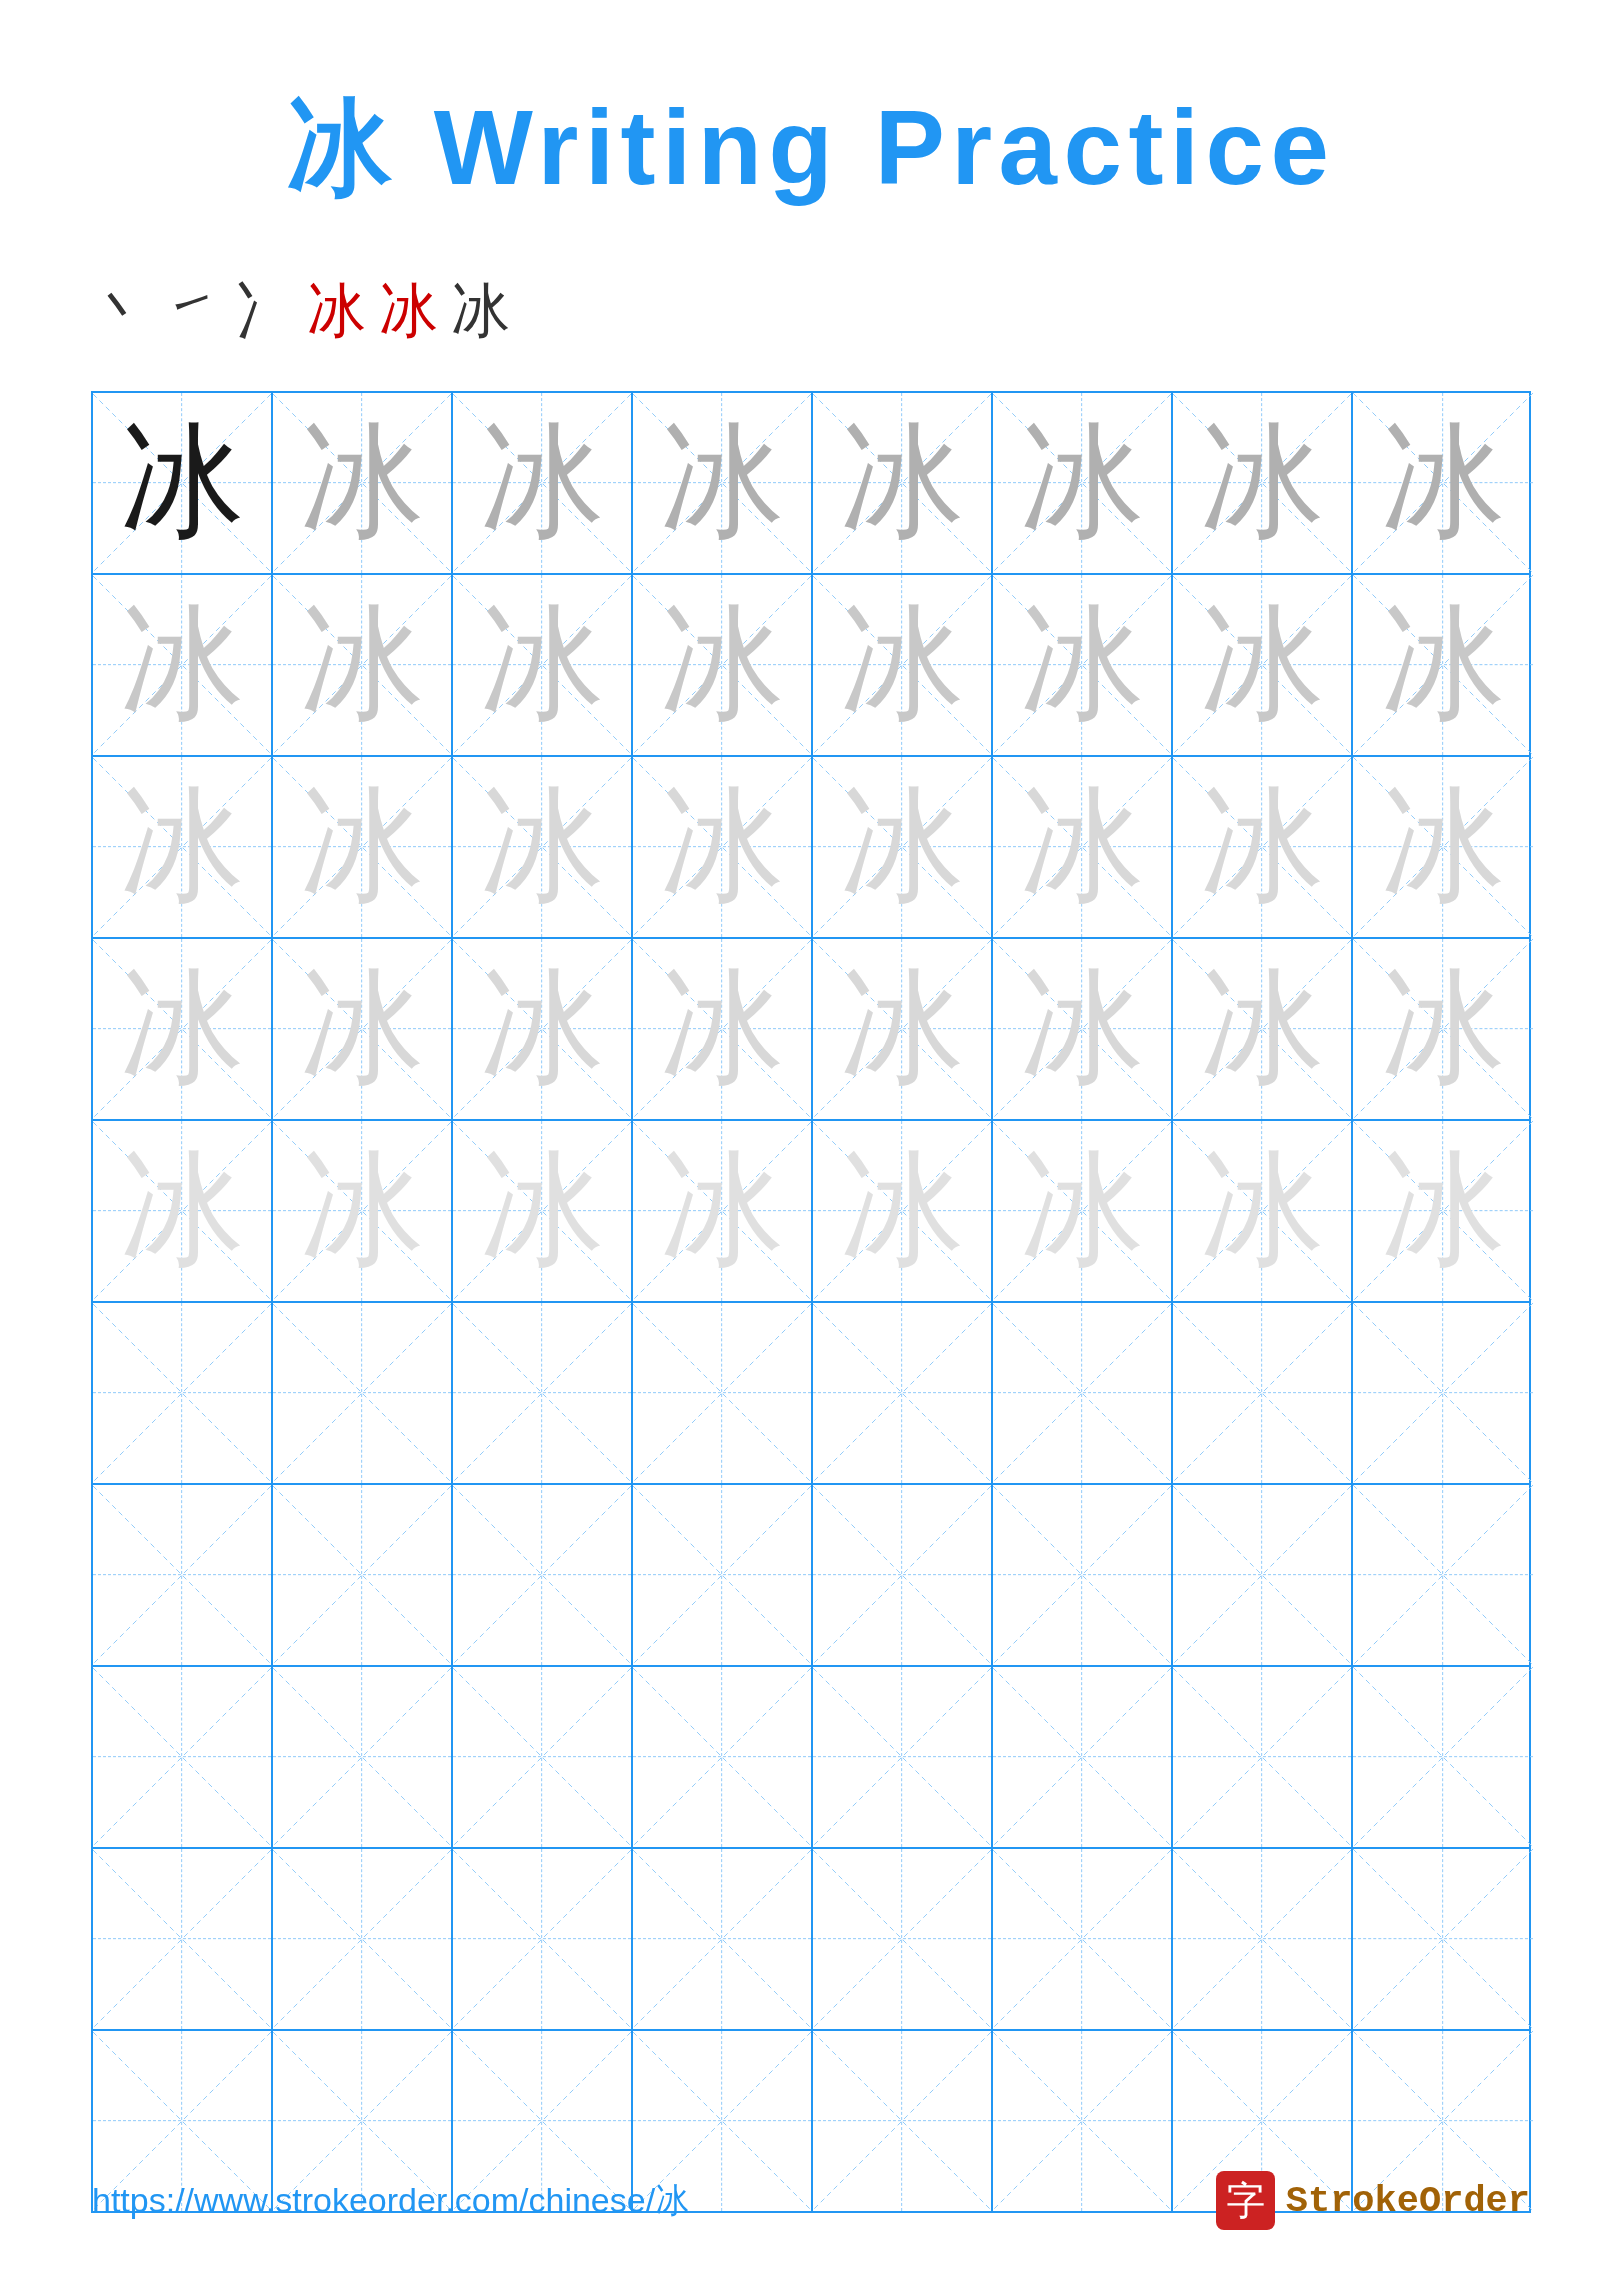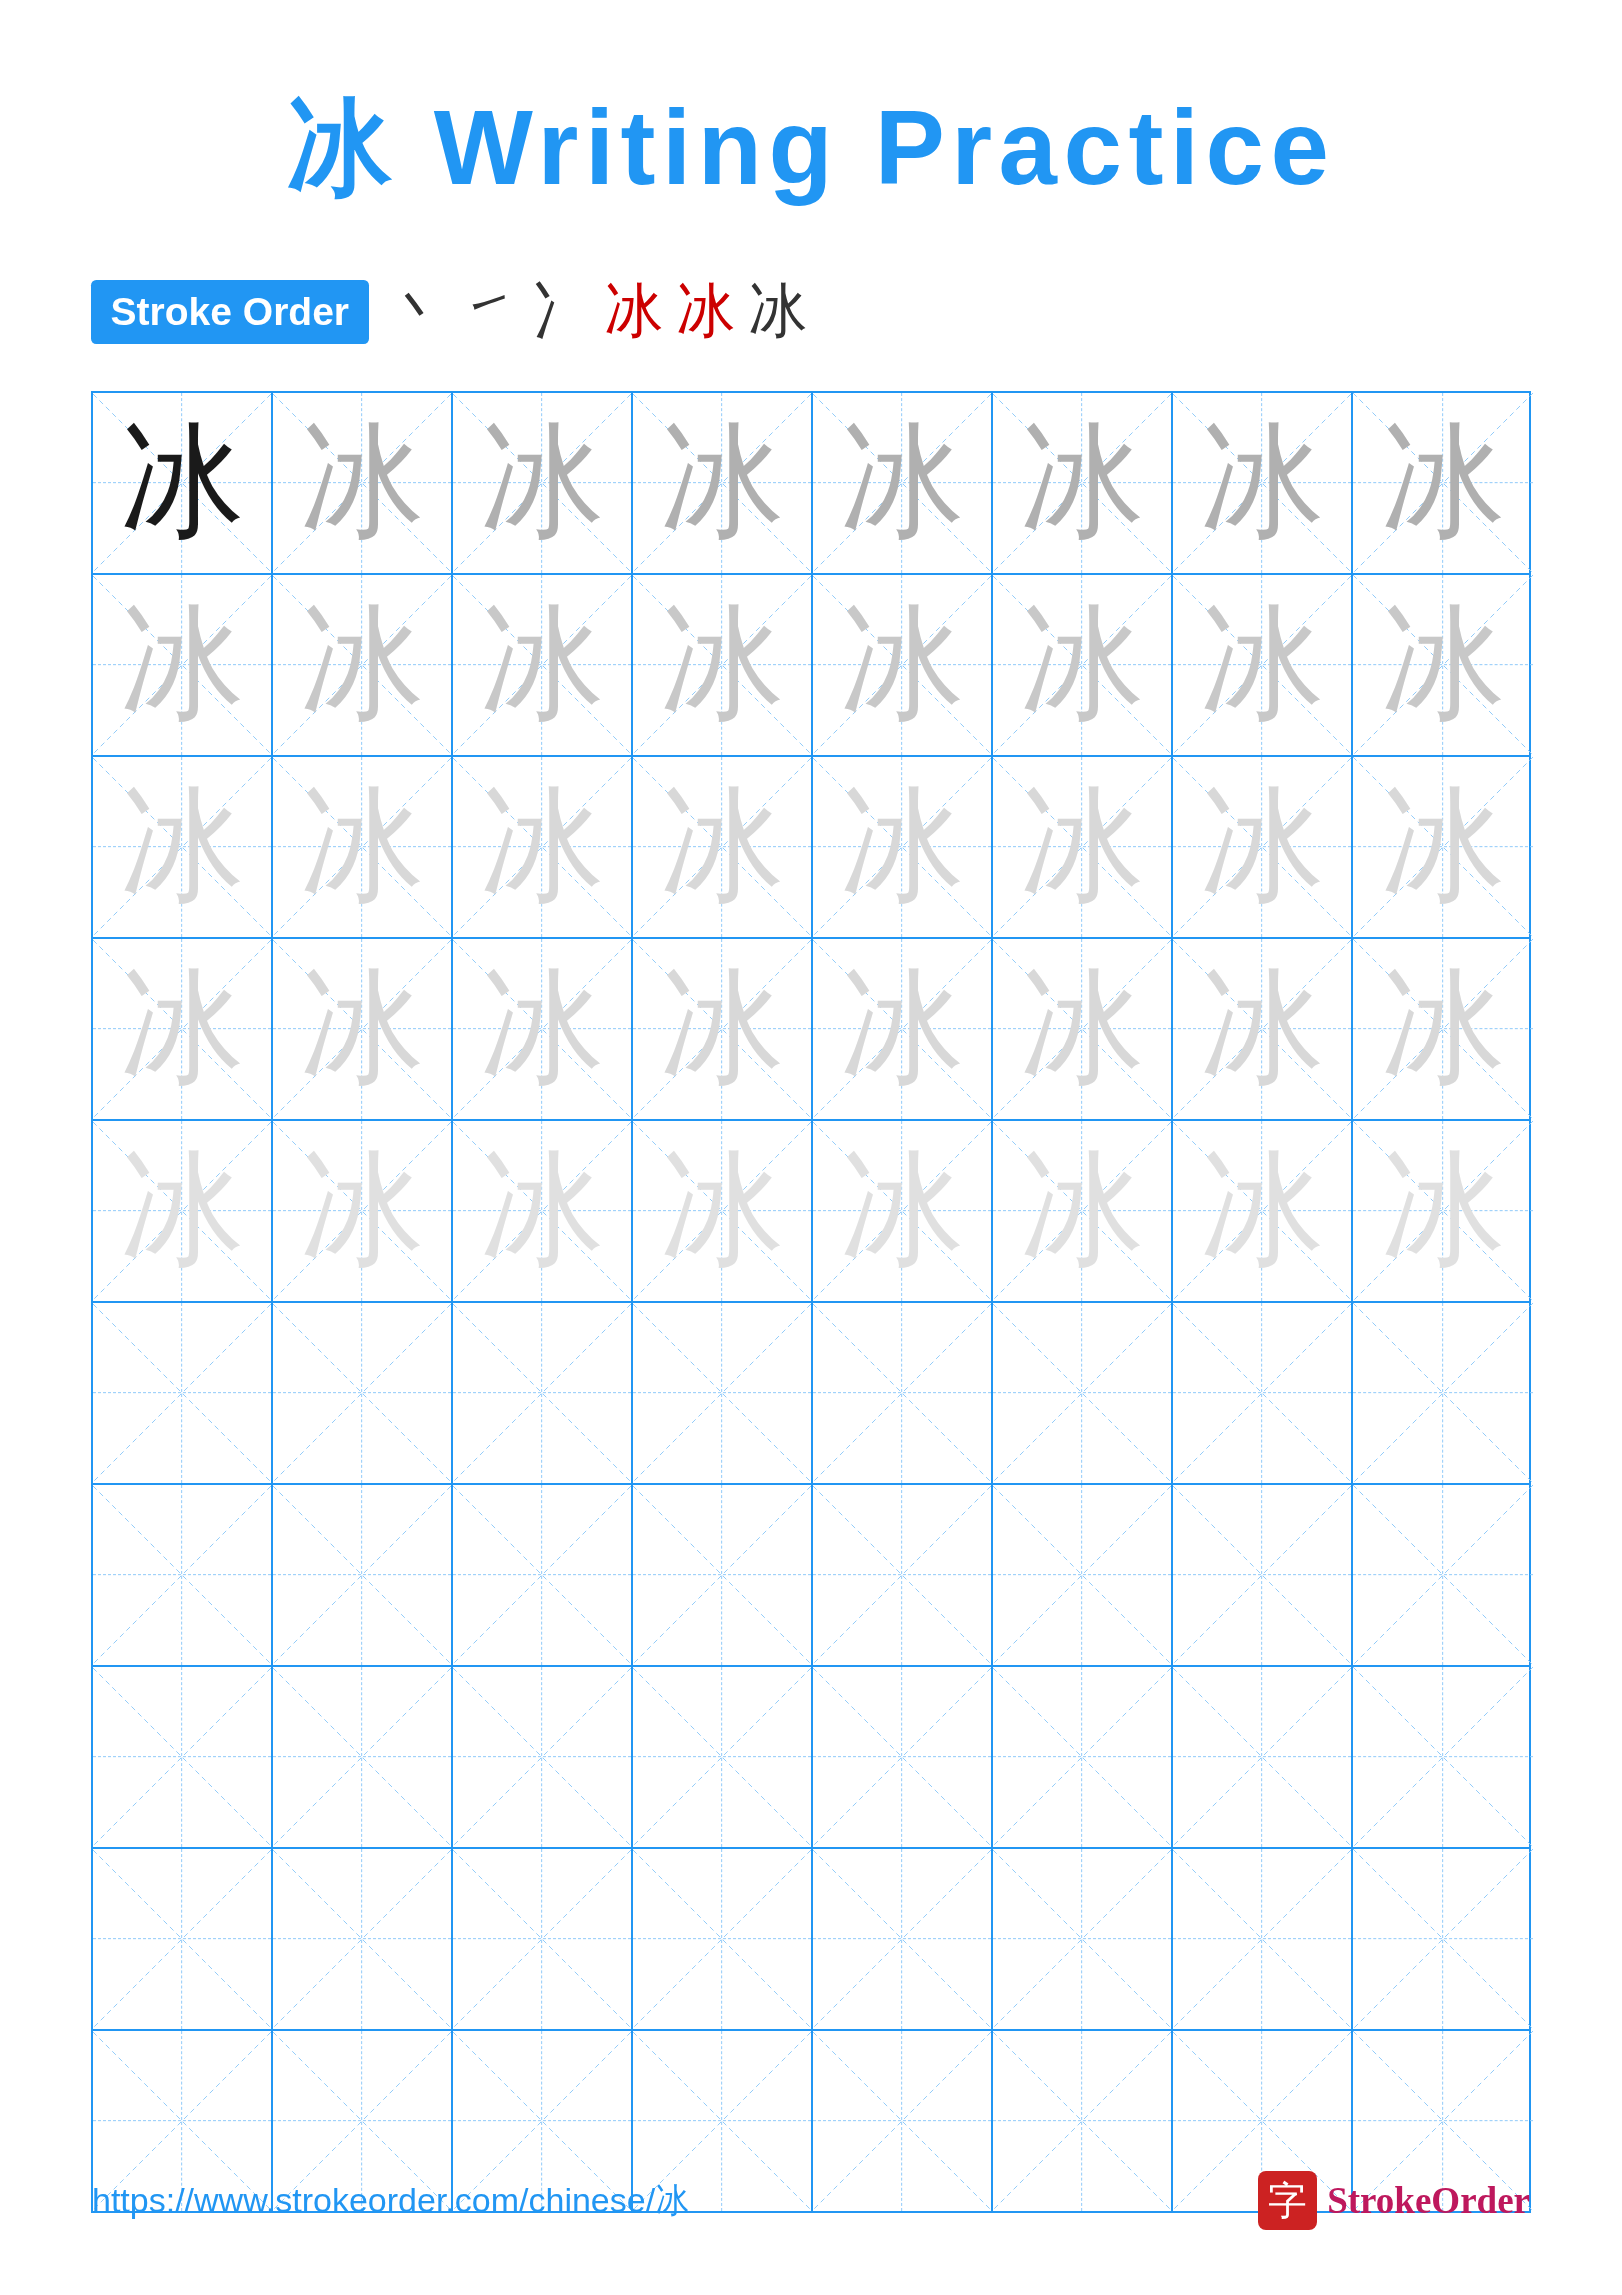--- a/index.html
+++ b/index.html
@@ -202,39 +202,38 @@
       font-family: serif;
       display: flex;
       align-items: center;
       justify-content: center;
       border-radius: 7.9px;
     }
 
     .footer-logo-text {
       font-size: 37px;
       font-weight: bold;
-      color: #be185d;
-      font-family: Liberation Serif, serif;
+      color: #a16207;
+      font-family: Liberation Mono, monospace;
     }
 
     .empty-cell {
       
     }
   </style>
 </head>
 <body>
 
 <div class="page">
 
   <div class="title">
     <span class="chinese-char">冰</span><span> Writing Practice</span>
   </div>
 
   <div class="stroke-order-section">
-    <div class="stroke-order-badge">Stroke Order</div>
     <div class="stroke-sequence">
       <span class="stroke-seq-item">丶</span>
       <span class="stroke-seq-item">㇀</span>
       <span class="stroke-seq-item">冫</span>
       <span class="stroke-seq-item red">冰</span>
       <span class="stroke-seq-item red">冰</span>
       <span class="stroke-seq-item">冰</span>
     </div>
   </div>
 

